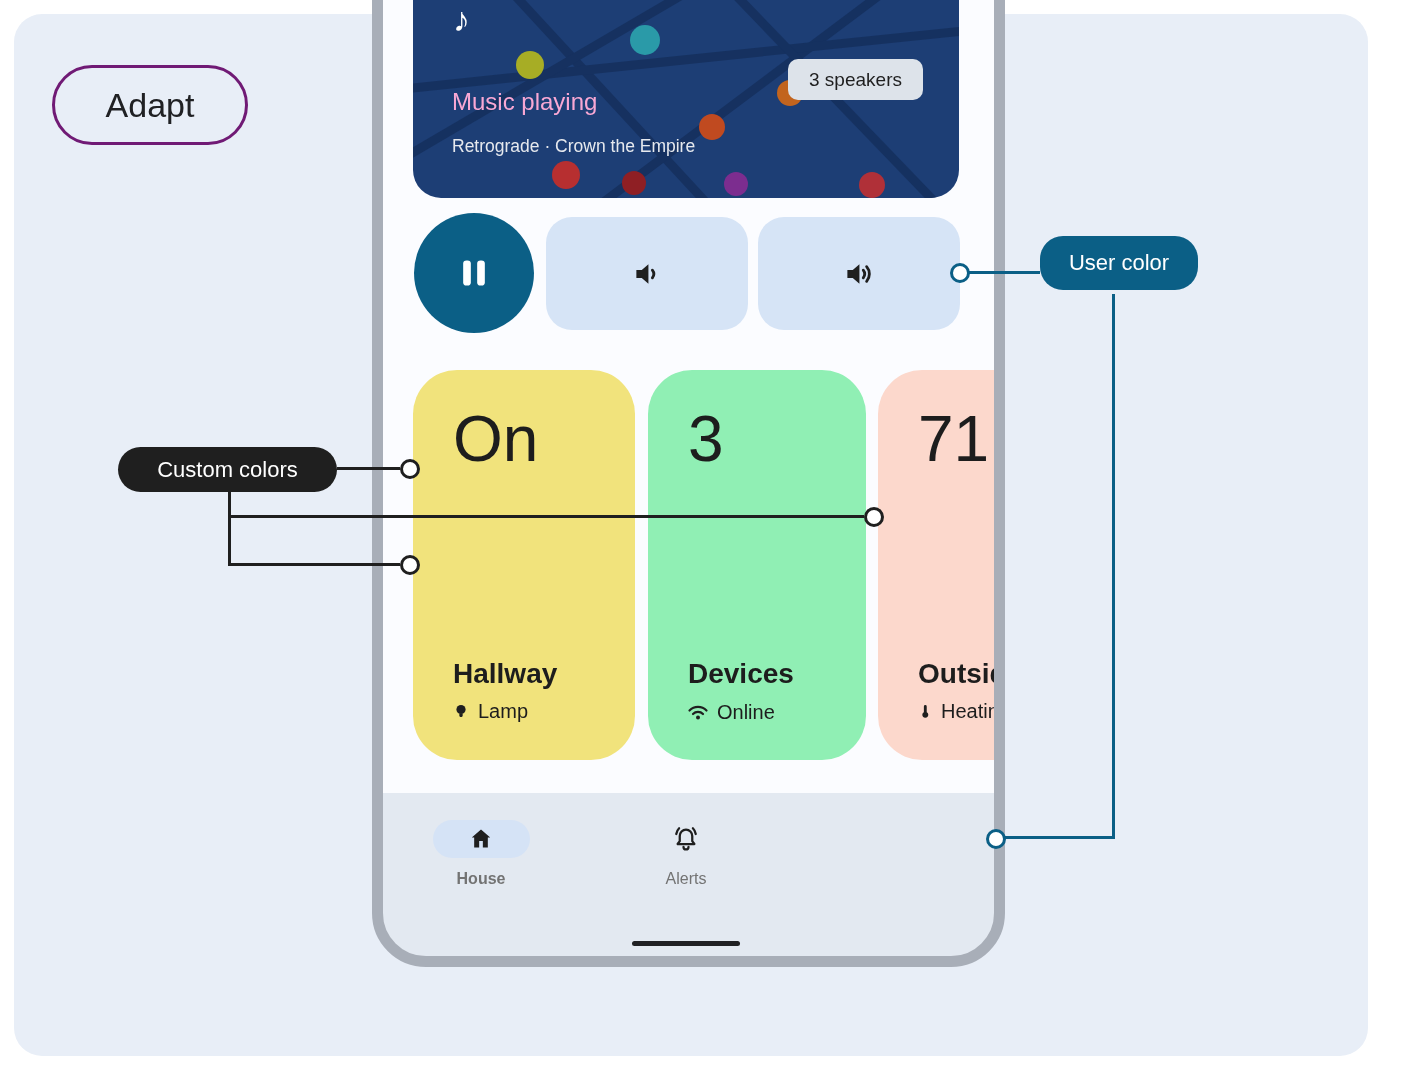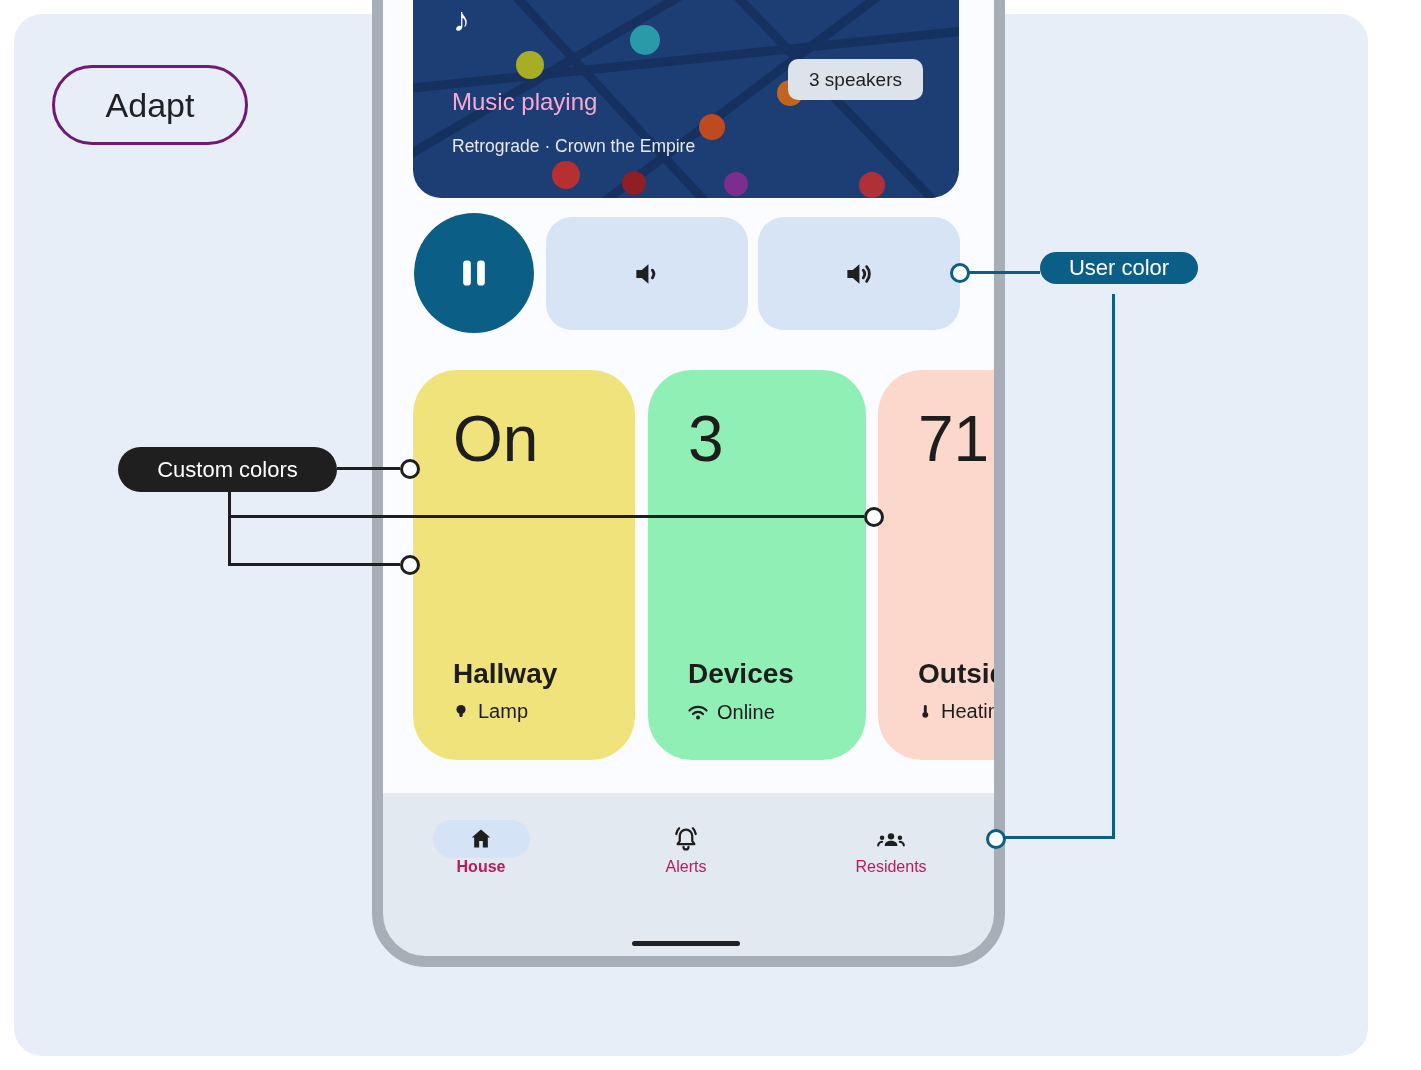--- a/index.html
+++ b/index.html
@@ -49,28 +49,28 @@
   .card-status{ position:absolute; left:38px; top:330px; display:flex; align-items:center; gap:7px;
     font-size:20px; font-weight:500; color:#1d1d1d; white-space:nowrap; }
 
   
   .bottom-nav { left:0; top:793px; width:611px; height:163px; background:#e3e9f1; }
   .nav-item { position:absolute; top:27px; transform:translateX(-50%); display:flex;
     flex-direction:column; align-items:center; width:130px; }
   .nav-icon-holder { width:97px; height:38px; border-radius:19px; display:flex;
     align-items:center; justify-content:center; }
   .nav-icon-holder.active { background:#d5e3f6; }
-  .nav-label { font-size:16px; font-weight:500; color:#be185d; }
+  .nav-label { margin-top:12px; font-size:16px; font-weight:500; color:#737373; }
   .nav-label.active { font-weight:700; }
   .home-indicator { left:249px; top:941px; width:108px; height:5px; border-radius:3px; background:#202124; }
 
   
   .callout { z-index:10; display:flex; align-items:center; justify-content:center;
     color:#ffffff; font-size:22px; font-weight:500; border-radius:23px; }
-  .user-callout { left:1040px; top:252px; min-width:158px; height:32px; background:#0b5f86; padding:0 22px; }
+  .user-callout { left:1040px; top:236px; min-width:158px; height:54px; background:#0b5f86; padding:0 22px; }
   .custom-callout { left:118px; top:447px; min-width:219px; height:45px; background:#1f1f1f; padding:8px 24px; }
   .line { z-index:9; }
   .line.teal { background:#0b5f86; }
   .line.black { background:#1f1f1f; }
   .dot { z-index:11; width:20px; height:20px; border-radius:50%; background:#ffffff; }
   .dot.teal { border:3px solid #0b5f86; }
   .dot.black { border:3px solid #1f1f1f; }
 </style>
 </head>
 <body>
@@ -180,32 +180,20 @@
       <div class="nav-item" style="left:303px;">
         <div class="nav-icon-holder">
           <svg width="30" height="30" viewBox="0 0 24 24">
             <path d="M12 4.5a5 5 0 00-5 5v4.2L5.3 16h13.4L17 13.7V9.5a5 5 0 00-5-5z" fill="none" stroke="#1f1f1f" stroke-width="1.8" stroke-linejoin="round"></path>
             <path d="M10 18.3a2 2 0 004 0" fill="none" stroke="#1f1f1f" stroke-width="1.8" stroke-linecap="round"></path>
             <path d="M4.2 8a8 8 0 012.3-4.6M19.8 8a8 8 0 00-2.3-4.6" fill="none" stroke="#1f1f1f" stroke-width="1.8" stroke-linecap="round"></path>
           </svg>
         </div>
         <div class="nav-label">Alerts</div>
       </div>
-      <div class="nav-item" style="left:508px;">
-        <div class="nav-icon-holder">
-          <svg width="32" height="32" viewBox="0 0 24 24">
-            <circle cx="12" cy="10" r="2.4" fill="#1f1f1f"></circle>
-            <path d="M7.3 16.6c0-2 2.1-3.3 4.7-3.3s4.7 1.3 4.7 3.3v.7H7.3z" fill="#1f1f1f"></path>
-            <circle cx="5.3" cy="11" r="1.7" fill="#1f1f1f"></circle>
-            <circle cx="18.7" cy="11" r="1.7" fill="#1f1f1f"></circle>
-            <path d="M2.4 16.9c0-1.5 1.3-2.5 3-2.8M21.6 16.9c0-1.5-1.3-2.5-3-2.8" stroke="#1f1f1f" stroke-width="1.6" fill="none" stroke-linecap="round"></path>
-          </svg>
-        </div>
-        <div class="nav-label">Residents</div>
-      </div>
     </div>
 
     <div class="abs home-indicator"></div>
   </div>
 
   <div class="abs phone-frame"></div>
 
   <div class="abs callout user-callout">
     <span>User color</span>
   </div>

